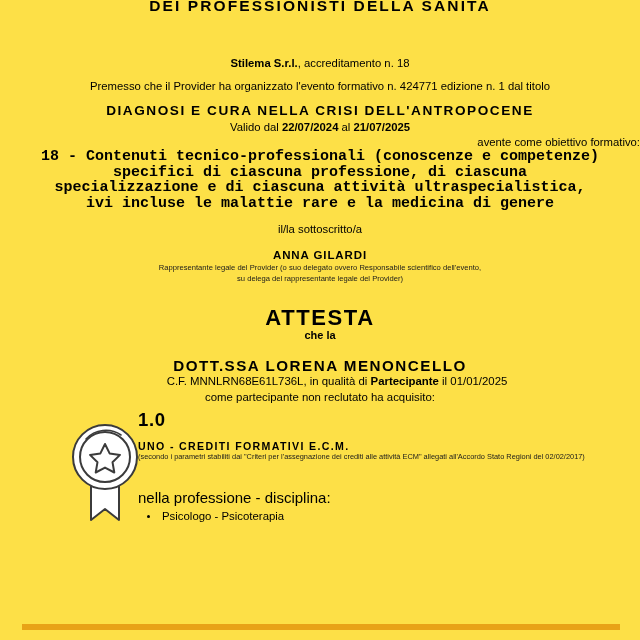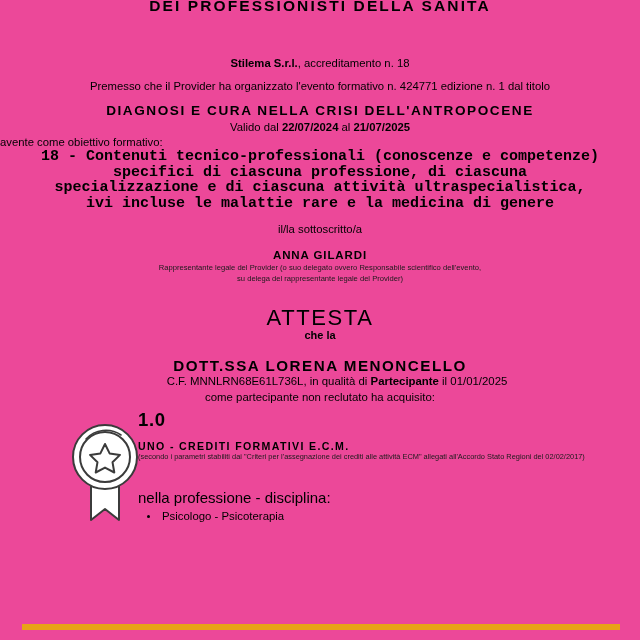--- a/index.html
+++ b/index.html
@@ -15,21 +15,21 @@
     font-family: "Liberation Sans", sans-serif;
     color: #000000;
     overflow: hidden;
   }
 
   .page {
     position: absolute;
     left: 0; top: 0;
     width: 640px;
     height: 640px;
-    background: #ec4899;
+    background: #fde047;
   }
 
   
   .doc-title {
     position: absolute;
     left: 0; right: 0;
     top: -4px;
     font-size: 15.5px;
     font-weight: bold;
     letter-spacing: 2.1px;
@@ -61,21 +61,21 @@
     position: absolute;
     left: 0; right: 0;
     text-align: center;
     font-size: 11.3px;
     line-height: 15px;
   }
 
   .obiettivo-line {
     position: absolute;
     left: 0; right: 0;
-    text-align: left;
+    text-align: right;
     font-size: 11.3px;
     line-height: 15px;
   }
 
   .objective {
     position: absolute;
     left: 40px;
     width: 560px;
     text-align: center;
     font-size: 15px;
@@ -108,21 +108,21 @@
     font-size: 7.6px;
     line-height: 10.5px;
     color: #1a1a1a;
   }
 
   .attesta {
     position: absolute;
     left: 0; right: 0;
     text-align: center;
     font-size: 22px;
-    font-weight: normal;
+    font-weight: bold;
     letter-spacing: 1.6px;
   }
 
   .che-la {
     position: absolute;
     left: 0; right: 0;
     text-align: center;
     font-size: 11px;
     font-weight: bold;
   }

